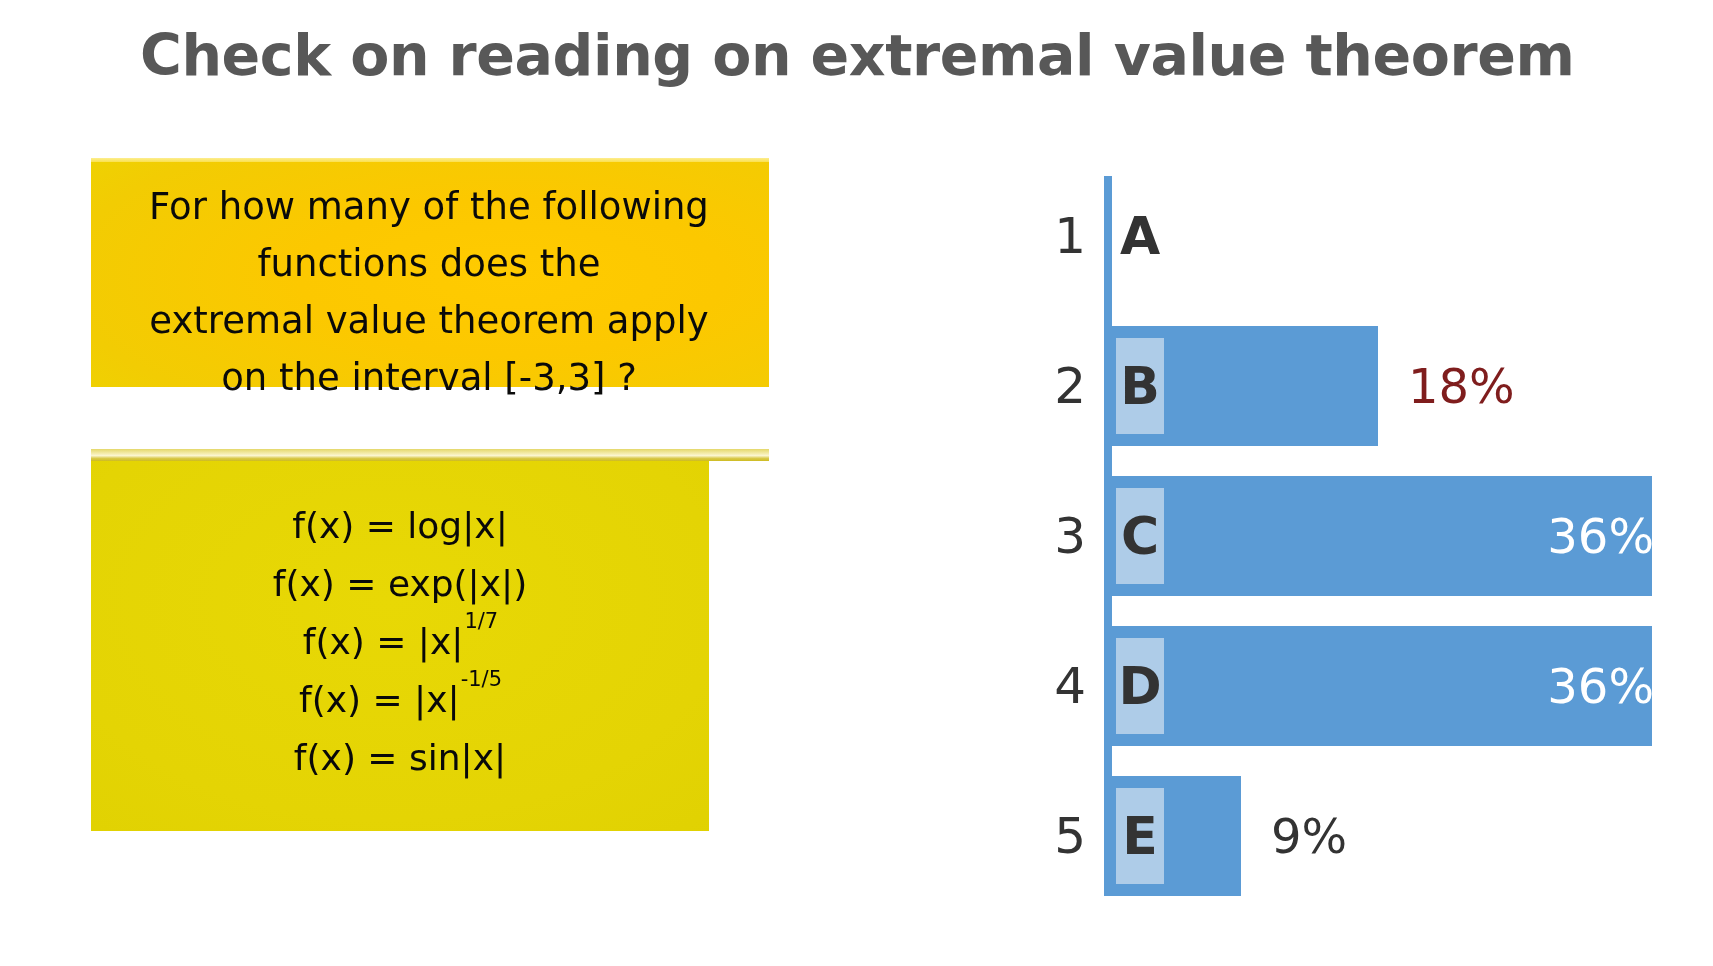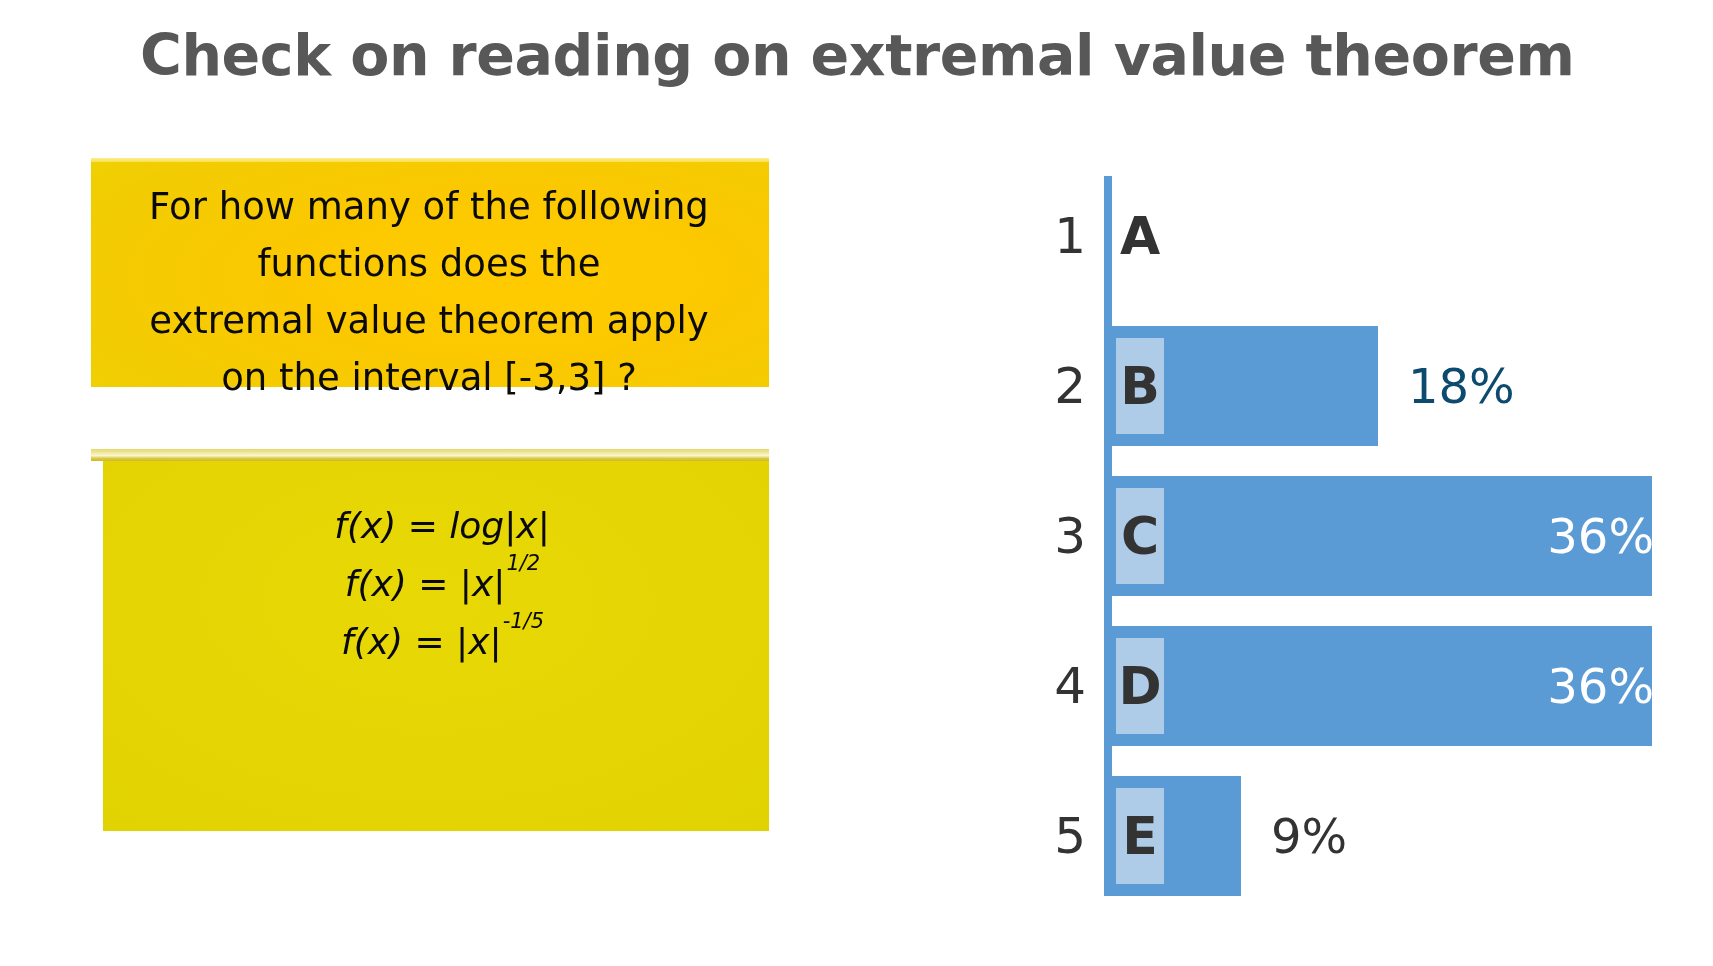--- a/index.html
+++ b/index.html
@@ -69,29 +69,28 @@
   #card-divider {
     position: absolute;
     left: 0;
     top: 291px;
     width: 678px;
     height: 12px;
     background: linear-gradient(to bottom, #e4d86a 0%, #f4ecae 38%, #fbf6d0 55%, #d9c94a 78%, #cdbb22 100%);
   }
   #question-body {
     position: absolute;
-    left: 12px;
+    left: 0;
     top: 303px;
-    width: 678px;
+    width: 618px;
     height: 370px;
     background:
       radial-gradient(ellipse 130% 140% at 48% 38%, #e8d805 0%, #e4d404 42%, #ded000 72%, #d8ca00 100%);
     box-sizing: border-box;
     padding-top: 36px;
-    font-style: italic;
   }
   .formula-line {
     font-family: "DejaVu Sans", sans-serif;
     font-size: 36px;
     line-height: 58px;
     color: #090909;
     text-align: center;
     white-space: nowrap;
   }
   .formula-line sup {
@@ -200,42 +199,48 @@
 on the interval [-3,3] ?</div>
   </div>
 
   <div id="card-divider"></div>
 
   <div id="question-body">
     <div class="formula-line">
       <span>f(x) = log|x|</span><sup></sup>
     </div>
     <div class="formula-line">
-      <span>f(x) = |x|</span><sup>1/2</sup>
+      <span>f(x) = exp(|x|)</span><sup></sup>
+    </div>
+    <div class="formula-line">
+      <span>f(x) = |x|</span><sup>1/7</sup>
     </div>
     <div class="formula-line">
       <span>f(x) = |x|</span><sup>-1/5</sup>
+    </div>
+    <div class="formula-line">
+      <span>f(x) = sin|x|</span><sup></sup>
     </div>
   </div>
 
 </div>
 
 <div id="bar-chart">
   <div id="chart-axis"></div>
   <div id="chart-rows">
       <div class="chart-row" style="top: 0px;">
         <div class="row-index">1</div>
         <div class="row-letter">A</div>
       </div>
       <div class="chart-row" style="top: 150px;">
         <div class="row-index">2</div>
         <div class="row-bar" style="width: 274px; background: rgb(91, 155, 213);"></div>
         <div class="row-letter-box" style="background: rgb(174, 204, 232);"></div>
         <div class="row-letter">B</div>
-        <div class="row-value outside" style="left: 468px; color: #0c4a6e;">18%</div>
+        <div class="row-value outside" style="left: 468px; color: #7f1d1d;">18%</div>
       </div>
       <div class="chart-row" style="top: 300px;">
         <div class="row-index">3</div>
         <div class="row-bar" style="width: 548px; background: rgb(91, 155, 213);"></div>
         <div class="row-letter-box" style="background: rgb(174, 204, 232);"></div>
         <div class="row-letter">C</div>
         <div class="row-value inside" style="left: 164px; width: 526px; color: rgb(255, 255, 255);">36%</div>
       </div>
       <div class="chart-row" style="top: 450px;">
         <div class="row-index">4</div>

